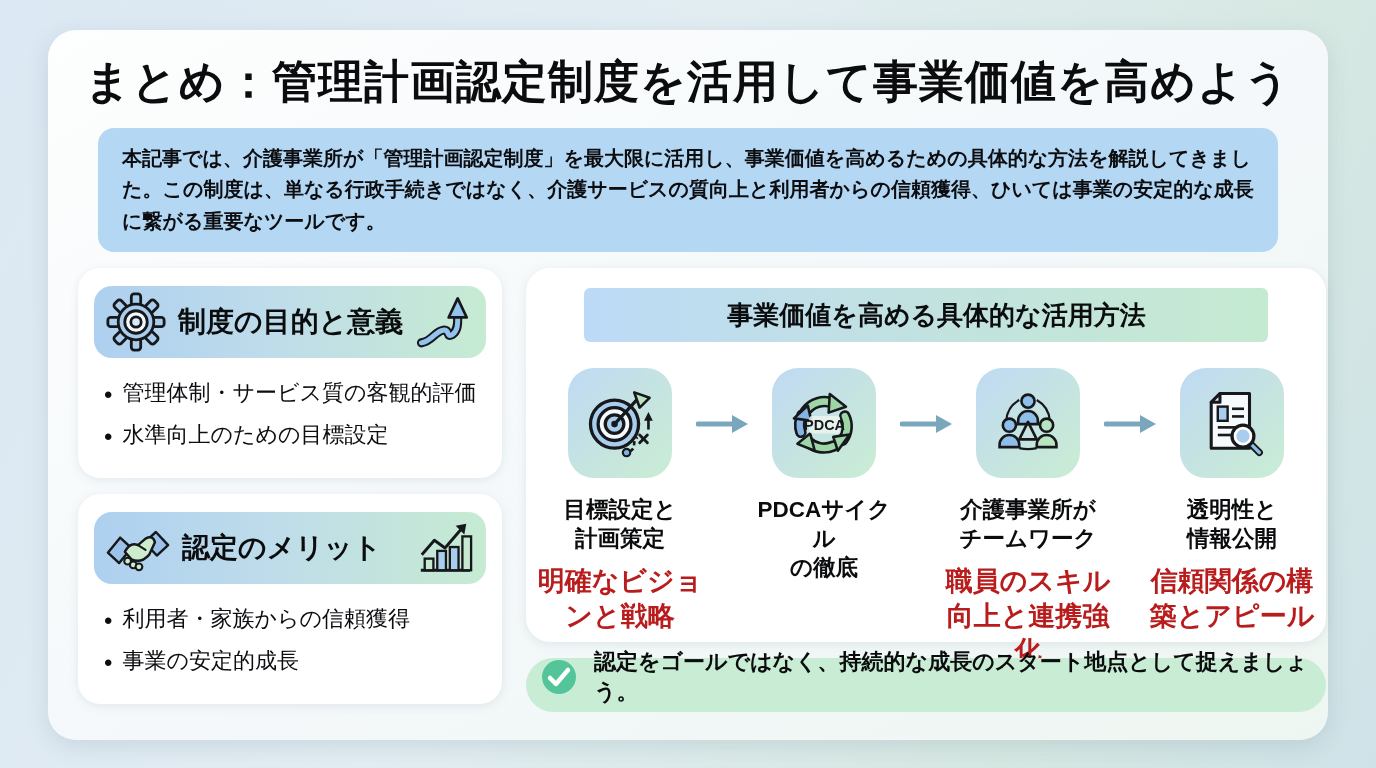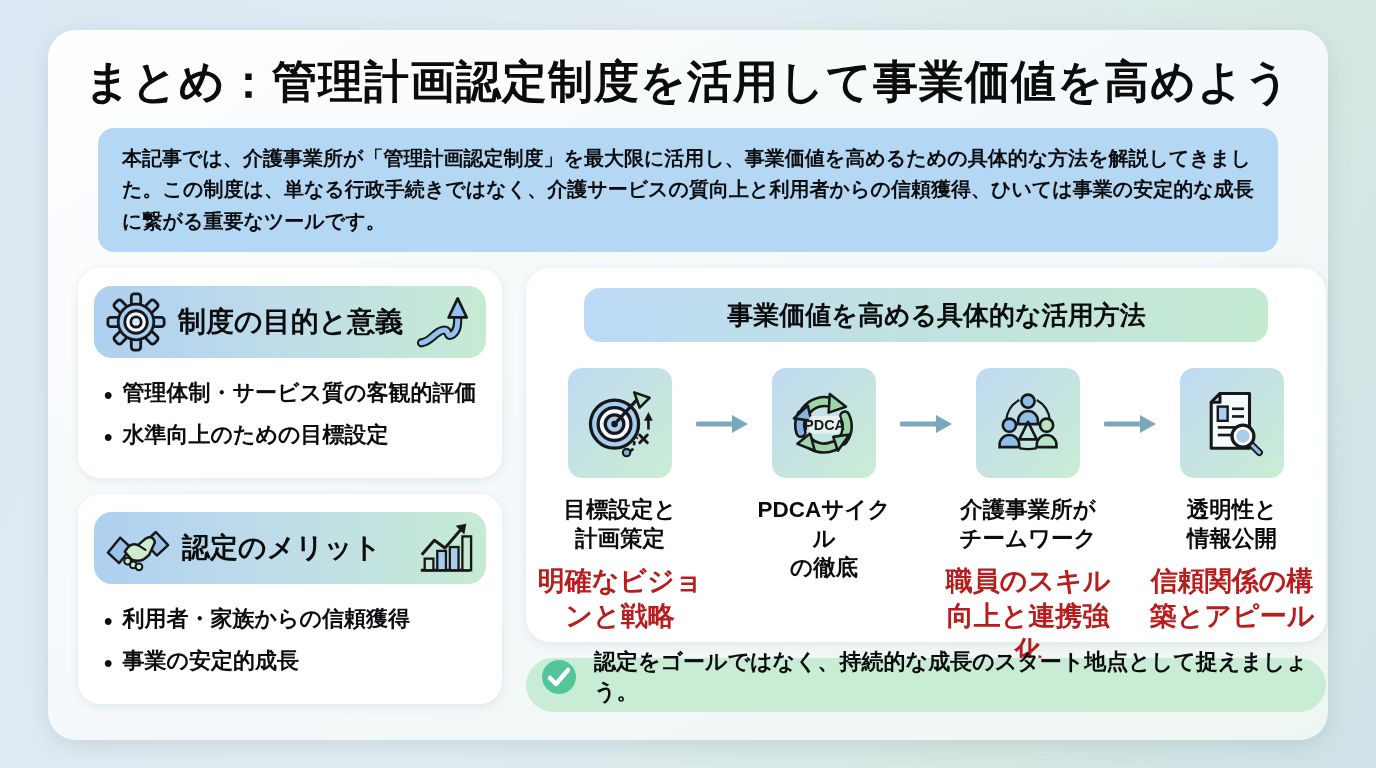--- a/index.html
+++ b/index.html
@@ -36,41 +36,41 @@
   }
   .info-card-header {
     display:flex; align-items:center; gap:12px; height:72px; padding:0 12px;
     border-radius:18px;
     background:linear-gradient(90deg,#aed0f0 0%,#bedcea 45%,#c6ebd2 100%);
   }
   .info-card-title { font-size:28px; font-weight:800; color:#0b0c0e; }
   .accent-icon { margin-left:auto; }
   .bullets { list-style:none; margin:16px 6px 0 10px; }
   .bullets li {
-    font-size:22px; font-weight:700; line-height:1.75; color:#0c0d10;
+    font-size:22px; font-weight:400; line-height:1.75; color:#0c0d10;
     display:flex; gap:10px;
   }
   .bullets li::before { content:"•"; font-size:24px; }
 
   
   .right-col { flex:1; display:flex; flex-direction:column; }
   .process-panel {
     background:#ffffff; border-radius:24px; height:374px; padding:20px 18px 0 18px;
     box-shadow:0 2px 10px rgba(110,140,160,.16);
   }
   .process-header {
-    margin:0 40px; height:54px; border-radius:16px;
+    margin:0 40px; height:54px; border-radius:6px;
     display:flex; align-items:center; justify-content:center;
     background:linear-gradient(90deg,#bcdaf6 0%,#c2e2e0 50%,#c5ead1 100%);
     font-size:26px; font-weight:800; color:#0b0c0e;padding-left:21px;
   }
   .steps-row { display:flex; justify-content:center; margin-top:26px; }
   .step { width:152px; flex:none; display:flex; flex-direction:column; align-items:center; }
   .tile {
-    width:104px; height:110px; border-radius:14px;
+    width:104px; height:110px; border-radius:26px;
     background:linear-gradient(135deg,#bfdaf4 0%,#c6e4e0 55%,#c9edd4 100%);
     display:flex; align-items:center; justify-content:center;
   }
   .step-title { margin-top:18px; text-align:center; font-size:22.5px; font-weight:800; line-height:1.28; color:#0b0c0e; }
   .step-sub { margin:10px -12px 0 -12px; text-align:center; font-size:27px; font-weight:700; line-height:1.3; color:#b91c1c; }
   .step-arrow { width:52px; flex:none; display:flex; justify-content:center; margin-top:44px; }
 
   .note-bar {
     margin-top:16px; height:54px; border-radius:27px; background:#c9edd4;
     display:flex; align-items:center; gap:16px; padding:0 16px 16px 14px;

